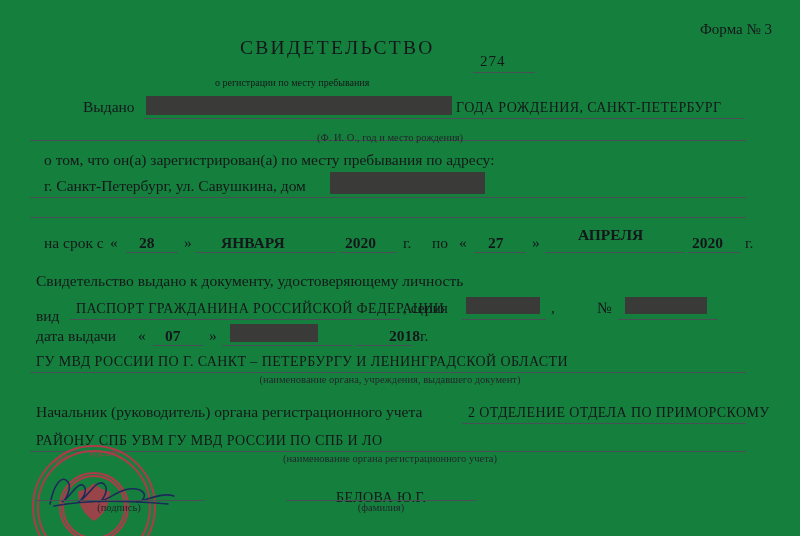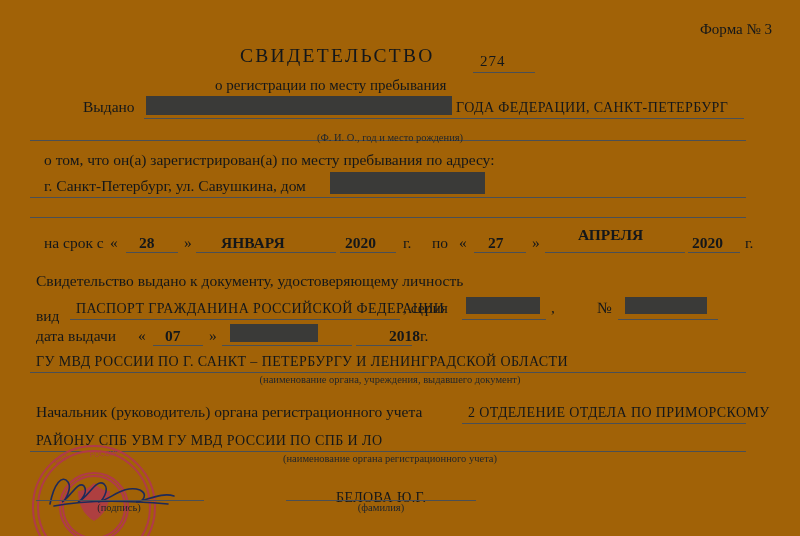--- a/index.html
+++ b/index.html
@@ -4,21 +4,21 @@
 <style>
   html, body {
     margin: 0;
     padding: 0;
     background: #ffffff;
   }
   #page {
     position: relative;
     width: 800px;
     height: 536px;
-    background: #a16207;
+    background: #15803d;
     font-family: "Liberation Serif", serif;
     color: #14171a;
     overflow: hidden;
   }
   .line {
     position: absolute;
     border-bottom: 1px solid #4a4f55;
   }
   .redact {
     position: absolute;
@@ -41,21 +41,21 @@
   .form-no {
     font-size: 15px;
     font-family: "Liberation Serif", serif;
   }
   .title-main {
     font-size: 19.5px;
     letter-spacing: 2.3px;
     font-family: "Liberation Serif", serif;
   }
   .title-sub {
-    font-size: 15px;
+    font-size: 10px;
   }
   .num-274 {
     font-size: 15px;
     letter-spacing: 1px;
   }
   .body-text {
     font-size: 15.5px;
   }
   .mono-caps {
     font-size: 14px;
@@ -85,29 +85,29 @@
   }
   #signature svg { display: block; }
 </style>
 </head>
 <body>
 
 <div id="page">
 
   <div class="txt form-no" style="right:28px; top:22px;">Форма № 3</div>
 
-  <div class="txt title-main" style="left:240px; top:46px;">СВИДЕТЕЛЬСТВО</div>
+  <div class="txt title-main" style="left:240px; top:38px;">СВИДЕТЕЛЬСТВО</div>
   <div class="txt num-274" style="left:480px; top:54px;">274</div>
   <div class="line" style="left:473px; top:72px; width:62px;"></div>
 
   <div class="txt title-sub" style="left:215px; top:78px;">о регистрации по месту пребывания</div>
 
   <div class="txt body-text" style="left:83px; top:99px;">Выдано</div>
   <div class="redact" style="left:146px; top:96px; width:306px; height:19px;"></div>
-  <div class="txt mono-caps" style="left:456px; top:101px;">ГОДА ФЕДЕРАЦИИ, САНКТ-ПЕТЕРБУРГ</div>
+  <div class="txt mono-caps" style="left:456px; top:101px;">ГОДА РОЖДЕНИЯ, САНКТ-ПЕТЕРБУРГ</div>
   <div class="line" style="left:144px; top:118px; width:600px;"></div>
 
   <div class="line" style="left:30px; top:140px; width:716px;"></div>
   <div class="caption" style="left:230px; top:133px; width:320px;">(Ф. И. О., год и место рождения)</div>
 
   <div class="txt body-text" style="left:44px; top:152px;">о том, что он(а) зарегистрирован(а) по месту пребывания по адресу:</div>
 
   <div class="txt body-text" style="left:44px; top:178px;">г. Санкт-Петербург, ул. Савушкина, дом</div>
   <div class="redact" style="left:330px; top:172px; width:155px; height:22px;"></div>
   <div class="line" style="left:30px; top:197px; width:716px;"></div>

